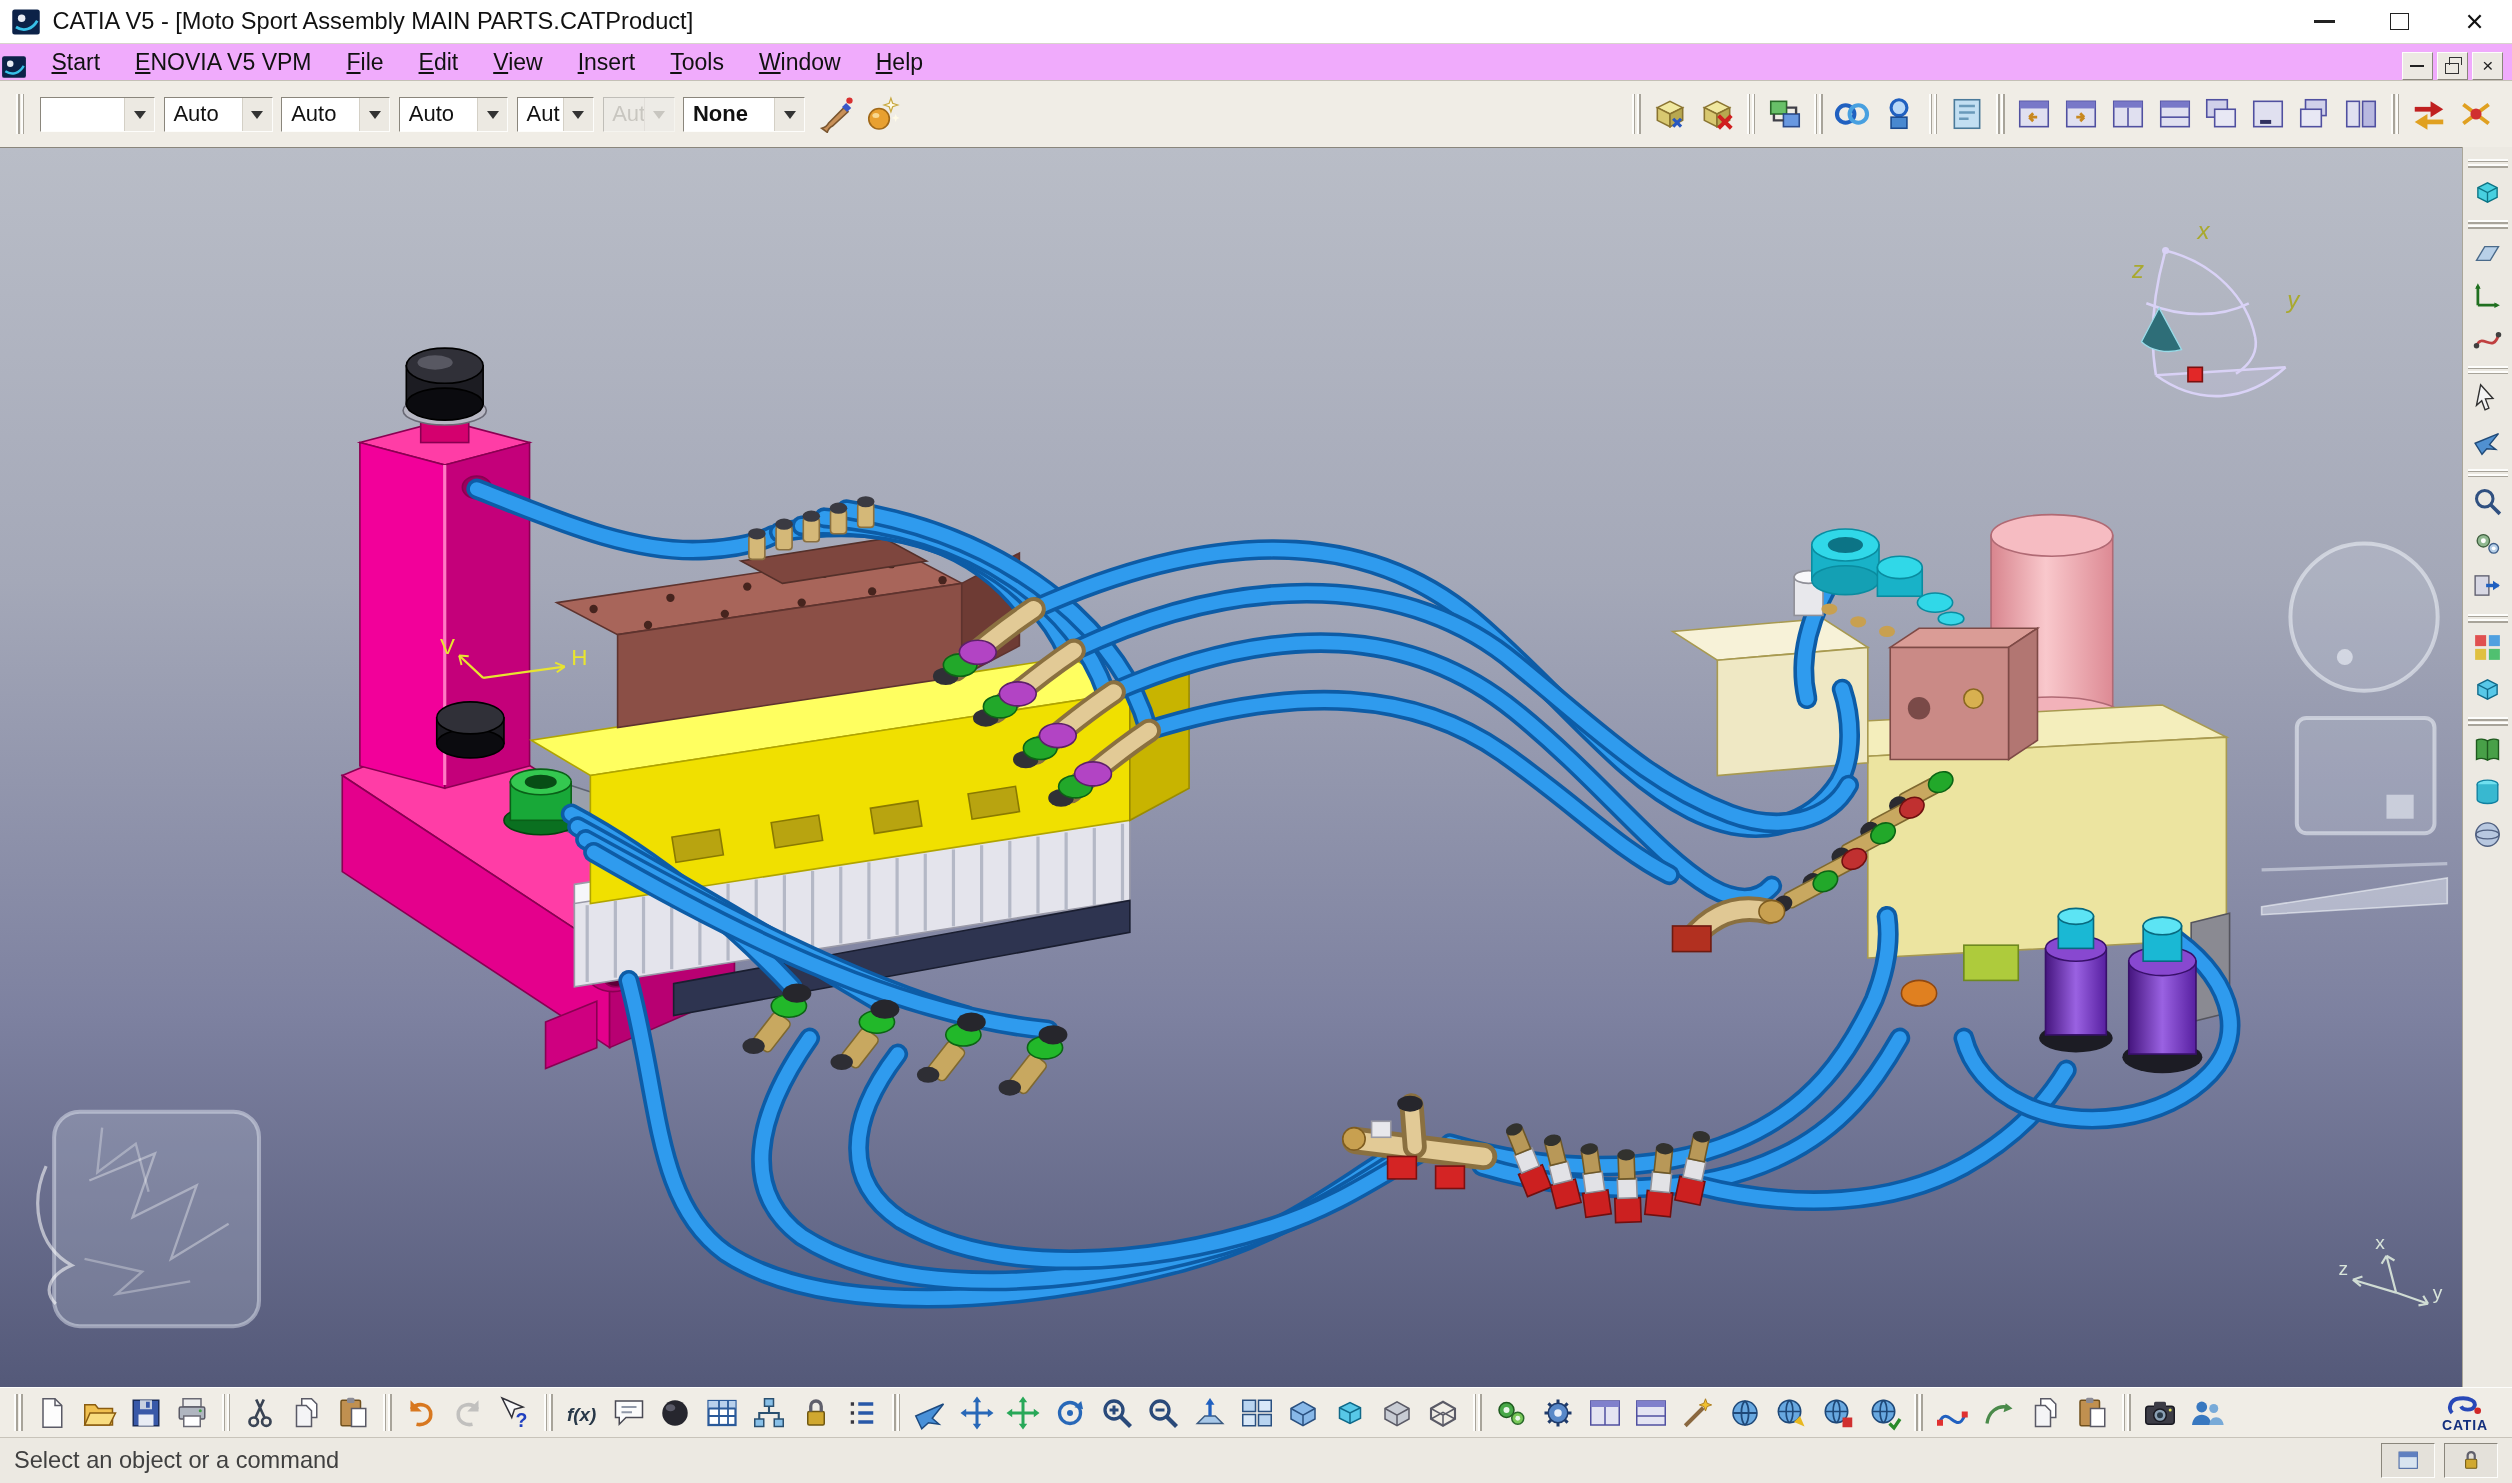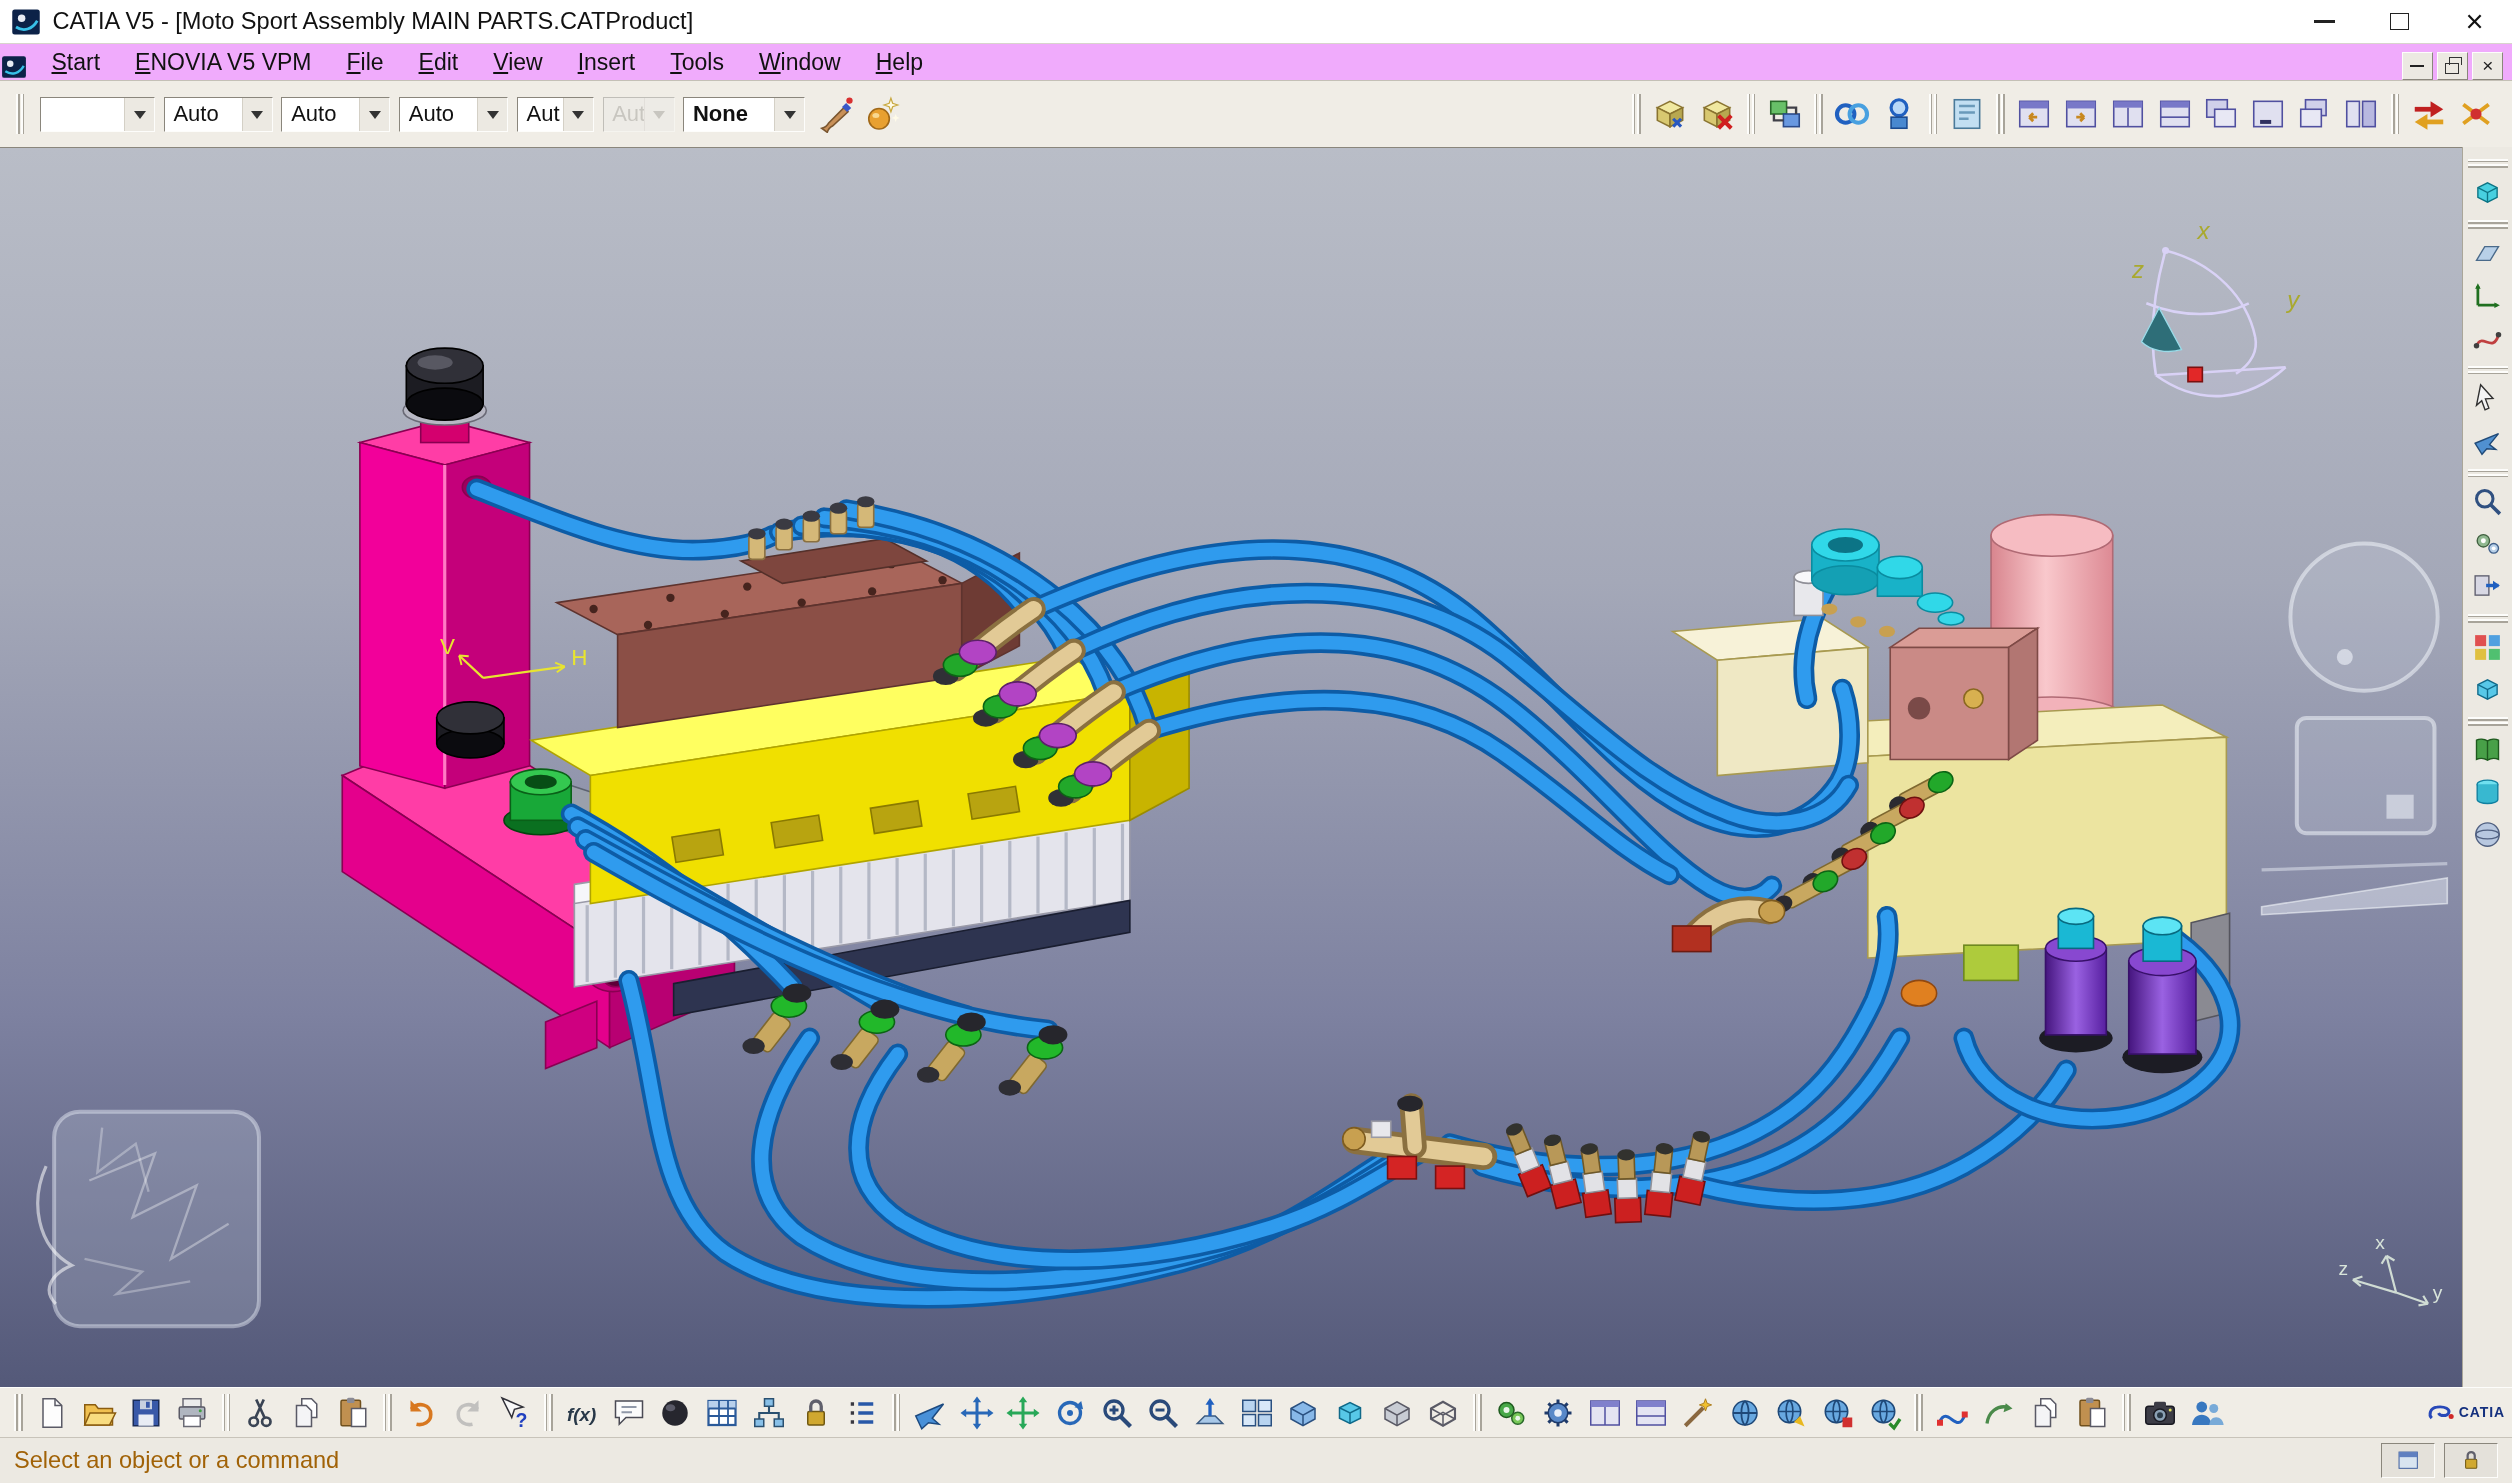--- a/index.html
+++ b/index.html
@@ -56,24 +56,24 @@
   .right-strip{position:absolute;right:0;top:147px;width:50px;height:1240px;background:#ece9e2;border-left:1.7px solid #aaa699;display:flex;flex-direction:column;align-items:center;padding-top:5.2px}
   .rbtn{width:42px;height:42px;display:flex;align-items:center;justify-content:center;flex:none}
   .rbtn svg{width:33px;height:33px}
 
   
   .bottombar{position:absolute;left:0;top:1387px;width:2512px;height:50px;background:#f0ede6;border-top:1.7px solid #fdfdfb;display:flex;align-items:center;padding:0 7px}
   #bb-groups{display:flex;align-items:center;flex:1;overflow:hidden}
   .bottombar .tbtn{width:45px;height:45px}
   .bottombar .tbtn svg{width:36px;height:36px}
   .bottombar .grip{height:37px}
-  .catia-logo{display:flex;flex-direction:row;align-items:center;justify-content:center;width:80px;flex:none;line-height:1}
+  .catia-logo{display:flex;flex-direction:column;align-items:center;justify-content:center;width:80px;flex:none;line-height:1}
 
   
-  .statusbar{position:absolute;left:0;top:1437px;width:2512px;height:46px;background:#ece9e2;border-top:1.7px solid #c8c4ba;display:flex;align-items:center;font-size:23.6px;color:#a16207;padding:0 14px}
+  .statusbar{position:absolute;left:0;top:1437px;width:2512px;height:46px;background:#ece9e2;border-top:1.7px solid #c8c4ba;display:flex;align-items:center;font-size:23.6px;color:#404040;padding:0 14px}
   .status-right{margin-left:auto;display:flex;gap:8.7px}
   .status-box{width:54px;height:35px;border:1.7px solid;border-color:#8a867c #fdfdfb #fdfdfb #8a867c;display:flex;align-items:center;justify-content:center;background:#e4e1da}
   .status-box svg{width:24.4px;height:24.4px}
 
   svg text{font-family:"Liberation Sans",sans-serif}
   .hoseO{fill:none;stroke:#0d5ca6;stroke-width:13;stroke-linecap:round}
   .hoseI{fill:none;stroke:#2f9bee;stroke-width:8.5;stroke-linecap:round}
   #slats line{stroke:#b4b8c6;stroke-width:2}
 </style>
 </head>

